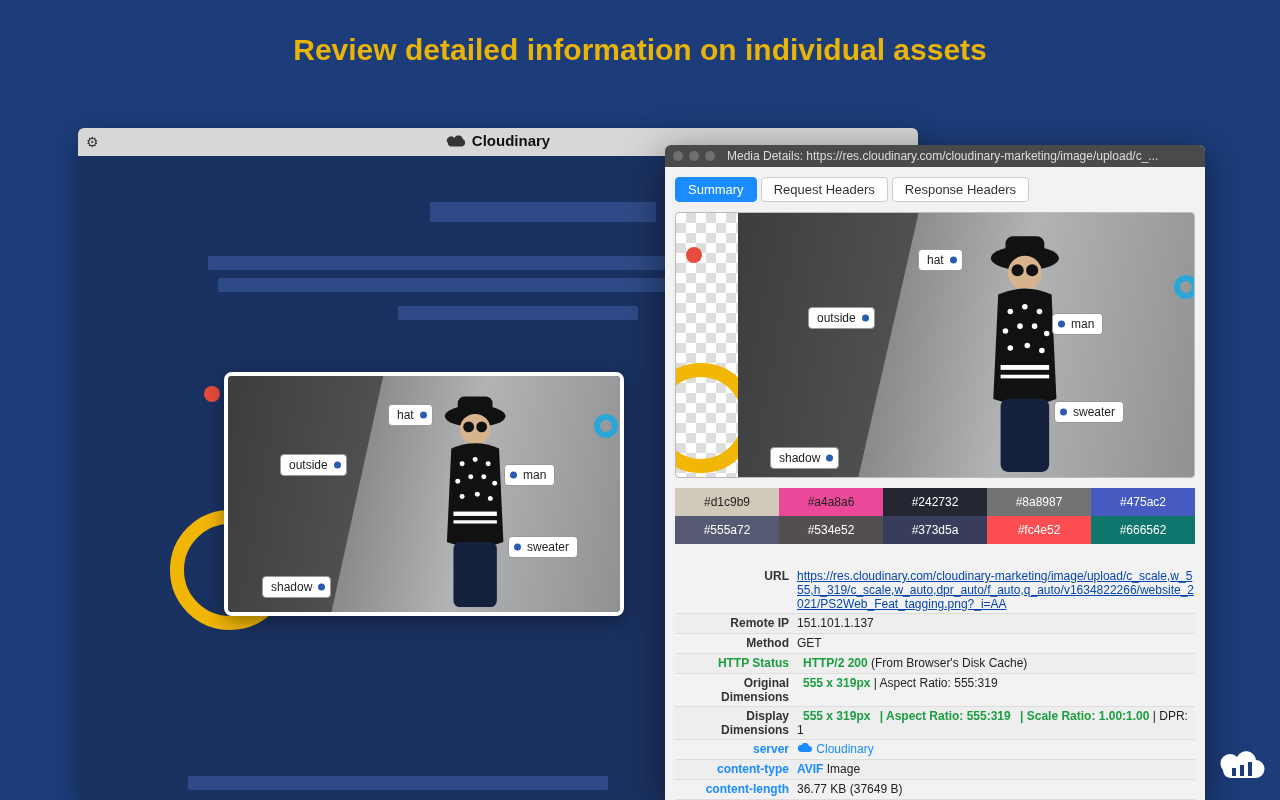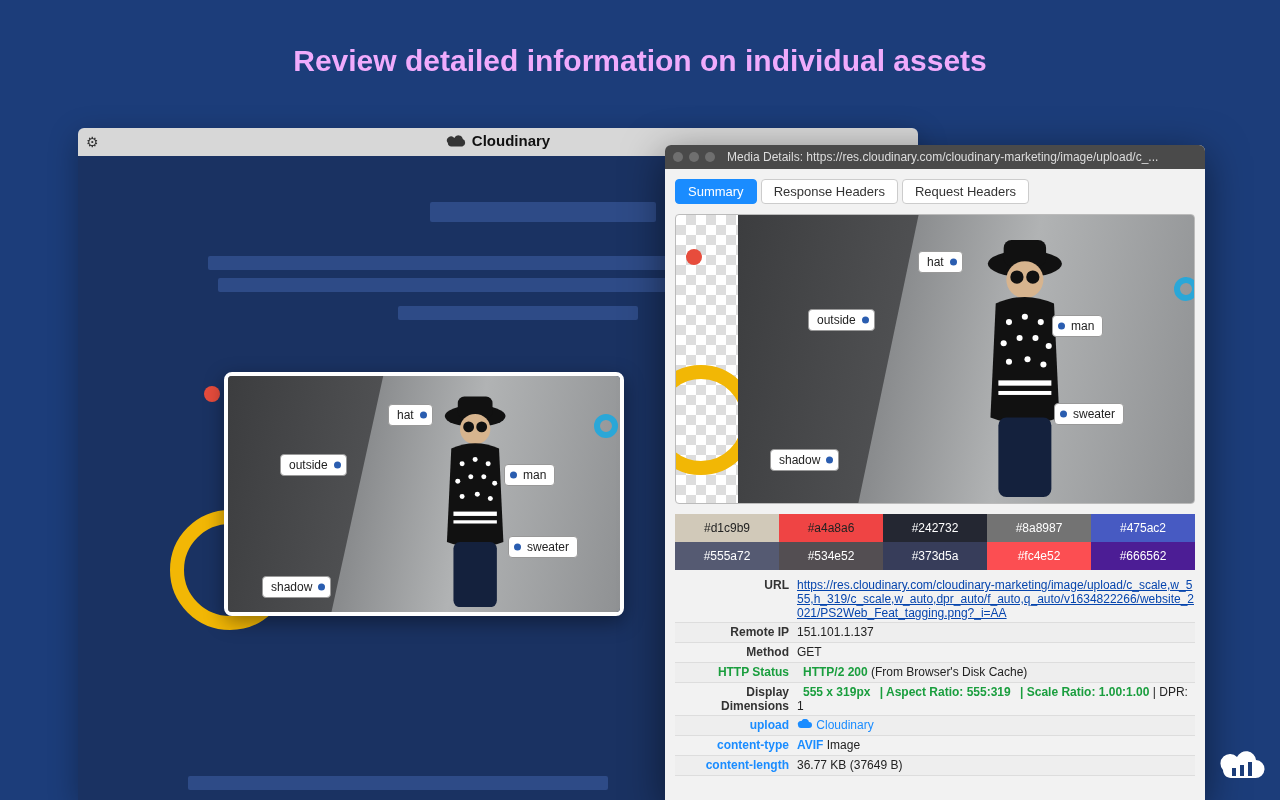--- a/index.html
+++ b/index.html
@@ -3,22 +3,22 @@
 <meta charset="utf-8">
 <style>
 * { margin: 0; padding: 0; box-sizing: border-box; }
 body {
   width: 1280px; height: 800px;
   background: #1c3d7a;
   font-family: -apple-system, BlinkMacSystemFont, "Segoe UI", Arial, sans-serif;
   overflow: hidden; position: relative;
 }
 .headline {
-  color: #f0abfc; text-align: center; font-size: 30px; font-weight: 600;
-  padding-top: 44px;
+  color: #eab308; text-align: center; font-size: 30px; font-weight: 600;
+  padding-top: 33px;
 }
 .stage { position: absolute; left: 78px; top: 128px; width: 840px; height: 672px;
   border-top-left-radius: 6px; border-top-right-radius: 6px; overflow: hidden;
   box-shadow: 0 8px 30px rgba(0,0,0,.3); }
 .toolbar { height: 28px; background: #d7d7d7; position: relative; }
 .gear { position: absolute; left: 8px; top: 6px; font-size: 14px; color: #333; }
 .brand { position: absolute; left: 50%; top: 4px; transform: translateX(-50%);
   color: #111; font-weight: 700; font-size: 15px; display: flex; align-items: center; gap: 4px; }
 .brand svg { width: 22px; height: 14px; }
 .canvas { background: #1a3262; height: calc(100% - 28px); position: relative; overflow: hidden; }
@@ -57,21 +57,21 @@
 .tab.active { background: #1a8cff; border-color: #1a8cff; color: #fff; }
 .preview { margin: 0 10px; border: 1px solid #bbb; background:
   repeating-conic-gradient(#ddd 0% 25%, #fff 0% 50%) 0 0 / 20px 20px; border-radius: 4px;
   height: 290px; position: relative; overflow: hidden; }
 .preview .inner { position: absolute; left: 62px; top: 0; right: 0; bottom: 0; }
 .preview .photo-bg { width: 100%; height: 100%; }
 .swatches { margin: 10px 10px 0; display: grid; grid-template-columns: repeat(5,1fr);
   grid-template-rows: 28px 28px; font-size: 12px; }
 .sw { display: flex; align-items: center; justify-content: center; color: #fff; text-align: right; }
 .sw.dark { color: #222; }
-.details { margin: 6px 10px 0; font-size: 12px; }
+.details { margin: 23px 10px 0; font-size: 12px; }
 .row { display: flex; border-bottom: 1px solid #ddd; min-height: 20px; align-items: flex-start;
   padding: 2px 0; }
 .row:nth-child(even) { background: #eee; }
 .lab { width: 122px; text-align: right; padding-right: 8px; font-weight: 700; color: #333;
   flex-shrink: 0; }
 .lab.blue { color: #1a8cff; }
 .val { flex: 1; color: #222; word-break: break-all; }
 .val a { color: #0645ad; text-decoration: underline; }
 .green { color: #1a9e3e; font-weight: 600; padding-left: 6px; }
 .logo-icon { position: absolute; right: 14px; bottom: 14px; color: #fff; }
@@ -140,22 +140,22 @@
 
 <div class="popup">
   <div class="titlebar">
     <span class="tl-dot"></span>
     <span class="tl-dot"></span>
     <span class="tl-dot"></span>
     <span class="tl-title">Media Details: https://res.cloudinary.com/cloudinary-marketing/image/upload/c_...</span>
   </div>
   <div class="tabs">
     <span class="tab active">Summary</span>
+    <span class="tab">Request Headers</span>
     <span class="tab">Response Headers</span>
-    <span class="tab">Request Headers</span>
   </div>
   <div class="preview">
     <div style="position:absolute;left:10px;top:34px;width:16px;height:16px;background:#e74c3c;border-radius:50%"></div>
     <div style="position:absolute;left:-30px;top:150px;width:110px;height:110px;border:14px solid #f2b705;border-radius:50%"></div>
     <div class="inner">
       <div class="photo-bg">
         <div class="shadow-shape"></div>
         <svg class="man" viewBox="0 0 100 200">
           <ellipse cx="50" cy="24" rx="28" ry="10" fill="#111"></ellipse>
             <rect x="34" y="6" width="32" height="20" rx="6" fill="#111"></rect>
@@ -184,54 +184,58 @@
         <span class="tag left" style="left:314px;top:100px">man</span>
         <span class="tag left" style="left:316px;top:188px">sweater</span>
         <span class="tag right" style="left:32px;top:234px">shadow</span>
       </div>
     </div>
     <div style="position:absolute;right:-4px;top:62px;width:24px;height:24px;border:6px solid #2aa7d8;border-radius:50%"></div>
   </div>
 
   <div class="swatches">
     <div class="sw dark" style="background:#d1c9b9">#d1c9b9</div>
-    <div class="sw dark" style="background:#ef4444">#a4a8a6</div>
+    <div class="sw dark" style="background:#ec4899">#a4a8a6</div>
     <div class="sw" style="background:#242732">#242732</div>
     <div class="sw" style="background:#737373">#8a8987</div>
     <div class="sw" style="background:#475ac2">#475ac2</div>
     <div class="sw" style="background:#555a72">#555a72</div>
     <div class="sw" style="background:#534e52">#534e52</div>
     <div class="sw" style="background:#373d5a">#373d5a</div>
     <div class="sw" style="background:#fc4e52">#fc4e52</div>
-    <div class="sw" style="background:#4c1d95">#666562</div>
+    <div class="sw" style="background:#0f766e">#666562</div>
   </div>
 
   <div class="details">
     <div class="row">
         <span class="lab">URL</span>
       <span class="val"><a href="#">https://res.cloudinary.com/cloudinary-marketing/image/upload/c_scale,w_555,h_319/c_scale,w_auto,dpr_auto/f_auto,q_auto/v1634822266/website_2021/PS2Web_Feat_tagging.png?_i=AA</a></span>
       </div>
     <div class="row">
         <span class="lab">Remote IP</span>
       <span class="val">151.101.1.137</span>
       </div>
     <div class="row">
         <span class="lab">Method</span>
       <span class="val">GET</span>
       </div>
     <div class="row">
         <span class="lab" style="color:#1a9e3e">HTTP Status</span>
       <span class="val"><span class="green">HTTP/2 200</span><span> (From Browser's Disk Cache)</span></span>
       </div>
     <div class="row">
+        <span class="lab">Original Dimensions</span>
+      <span class="val"><span class="green">555 x 319px</span><span> | Aspect Ratio: 555:319</span></span>
+      </div>
+    <div class="row">
         <span class="lab">Display Dimensions</span>
       <span class="val"><span class="green">555 x 319px</span><span class="green"> | Aspect Ratio: 555:319</span><span class="green"> | Scale Ratio: 1.00:1.00</span><span> | DPR: 1</span></span>
       </div>
     <div class="row">
-        <span class="lab blue">upload</span>
+        <span class="lab blue">server</span>
       <span class="val" style="color:#1a8cff">
         <svg width="16" height="11" style="vertical-align:-1px">
             <path fill="#1a8cff" d="M12 3a4 4 0 00-7.5-1A3 3 0 001 6c0 1.7 1.3 3 3 3h8a3 3 0 000-6z"></path>
           </svg>
         <span>Cloudinary</span></span>
       </div>
     <div class="row">
         <span class="lab blue">content-type</span>
       <span class="val"><span style="color:#1a8cff;font-weight:600">AVIF</span><span> Image</span></span>
       </div>

